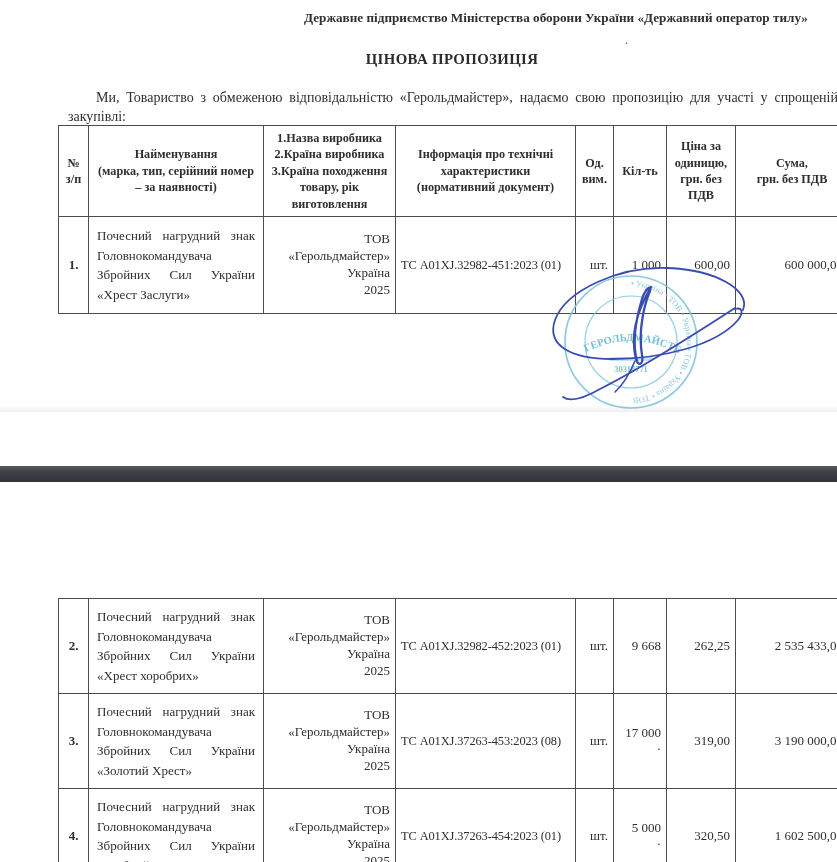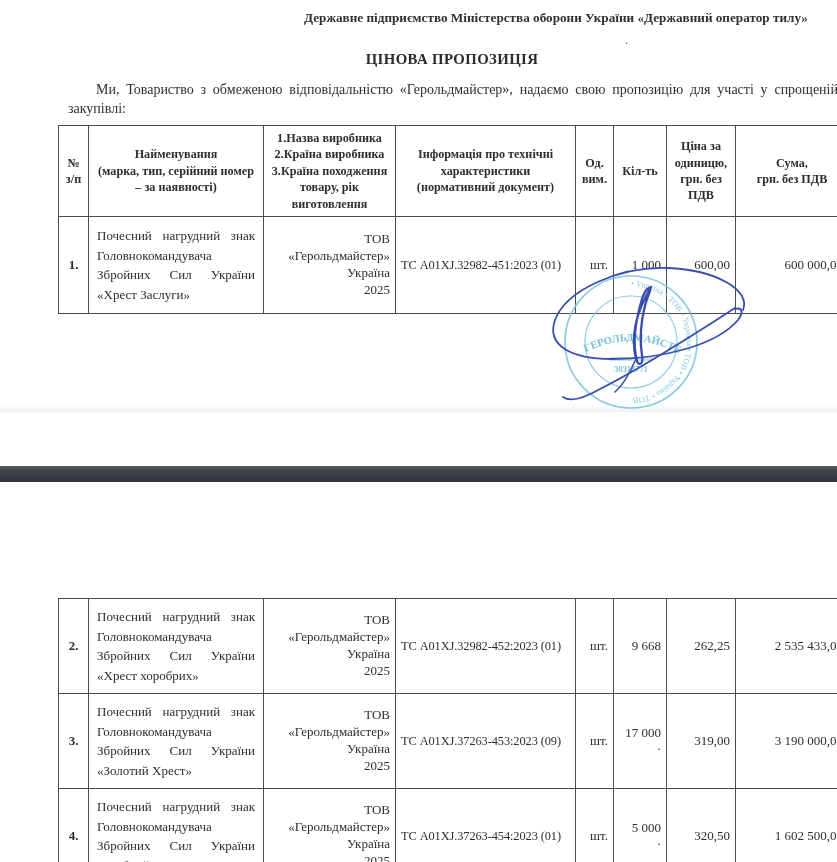--- a/index.html
+++ b/index.html
@@ -4,21 +4,21 @@
 <style>
   html,body{margin:0;padding:0;background:#ffffff;}
   .screen{position:relative;width:837px;height:862px;overflow:hidden;background:#ffffff;
           font-family:"Liberation Serif","DejaVu Serif",serif;color:#2e2e2e;padding-left:12px;}
 
   .doc-recipient{position:absolute;left:304px;top:10px;width:560px;font-size:13.2px;
                  font-weight:bold;white-space:nowrap;color:#303030;}
   .stray-dot{position:absolute;left:625px;top:33px;font-size:12px;color:#555;}
   .doc-title{position:absolute;left:57px;top:51px;width:790px;margin:0;text-align:center;
              font-size:14.8px;font-weight:bold;letter-spacing:.4px;color:#2b2b2b;}
-  .doc-intro{position:absolute;left:68px;top:80px;width:770px;margin:0;font-size:14px;
+  .doc-intro{position:absolute;left:68px;top:88px;width:770px;margin:0;font-size:14px;
              line-height:1.38;text-align:justify;text-indent:28px;color:#2e2e2e;}
 
   table.doc-table{position:absolute;left:58px;border-collapse:collapse;table-layout:fixed;
                   width:790px;font-size:13px;color:#2e2e2e;}
   .tbl-p1{top:125px;}
   .tbl-p2{top:598px;}
   .doc-table th,.doc-table td{border:1px solid #4c4c4c;vertical-align:middle;
                               padding:3px 5px;overflow:hidden;}
   .doc-table th{font-size:12.2px;font-weight:bold;text-align:center;
                 white-space:pre-line;line-height:1.35;}
@@ -167,21 +167,21 @@
         <td class="c-price">262,25</td>
         <td class="c-sum">2 535 433,00</td>
       </tr>
       <tr class="h-rowN">
         <td class="c-num">3.</td>
         <td class="c-name">Почесний нагрудний знак Головнокомандувача Збройних Сил України «Золотий Хрест»</td>
         <td class="c-maker">ТОВ
 «Герольдмайстер»
 Україна
 2025</td>
-        <td class="c-spec">ТС А01XJ.37263-453:2023 (09)</td>
+        <td class="c-spec">ТС А01XJ.37263-453:2023 (08)</td>
         <td class="c-unit">шт.</td>
         <td class="c-qty">17 000
 ·</td>
         <td class="c-price">319,00</td>
         <td class="c-sum">3 190 000,00</td>
       </tr>
       <tr class="h-rowN">
         <td class="c-num">4.</td>
         <td class="c-name">Почесний нагрудний знак Головнокомандувача Збройних Сил України «Срібний Хрест»</td>
         <td class="c-maker">ТОВ

